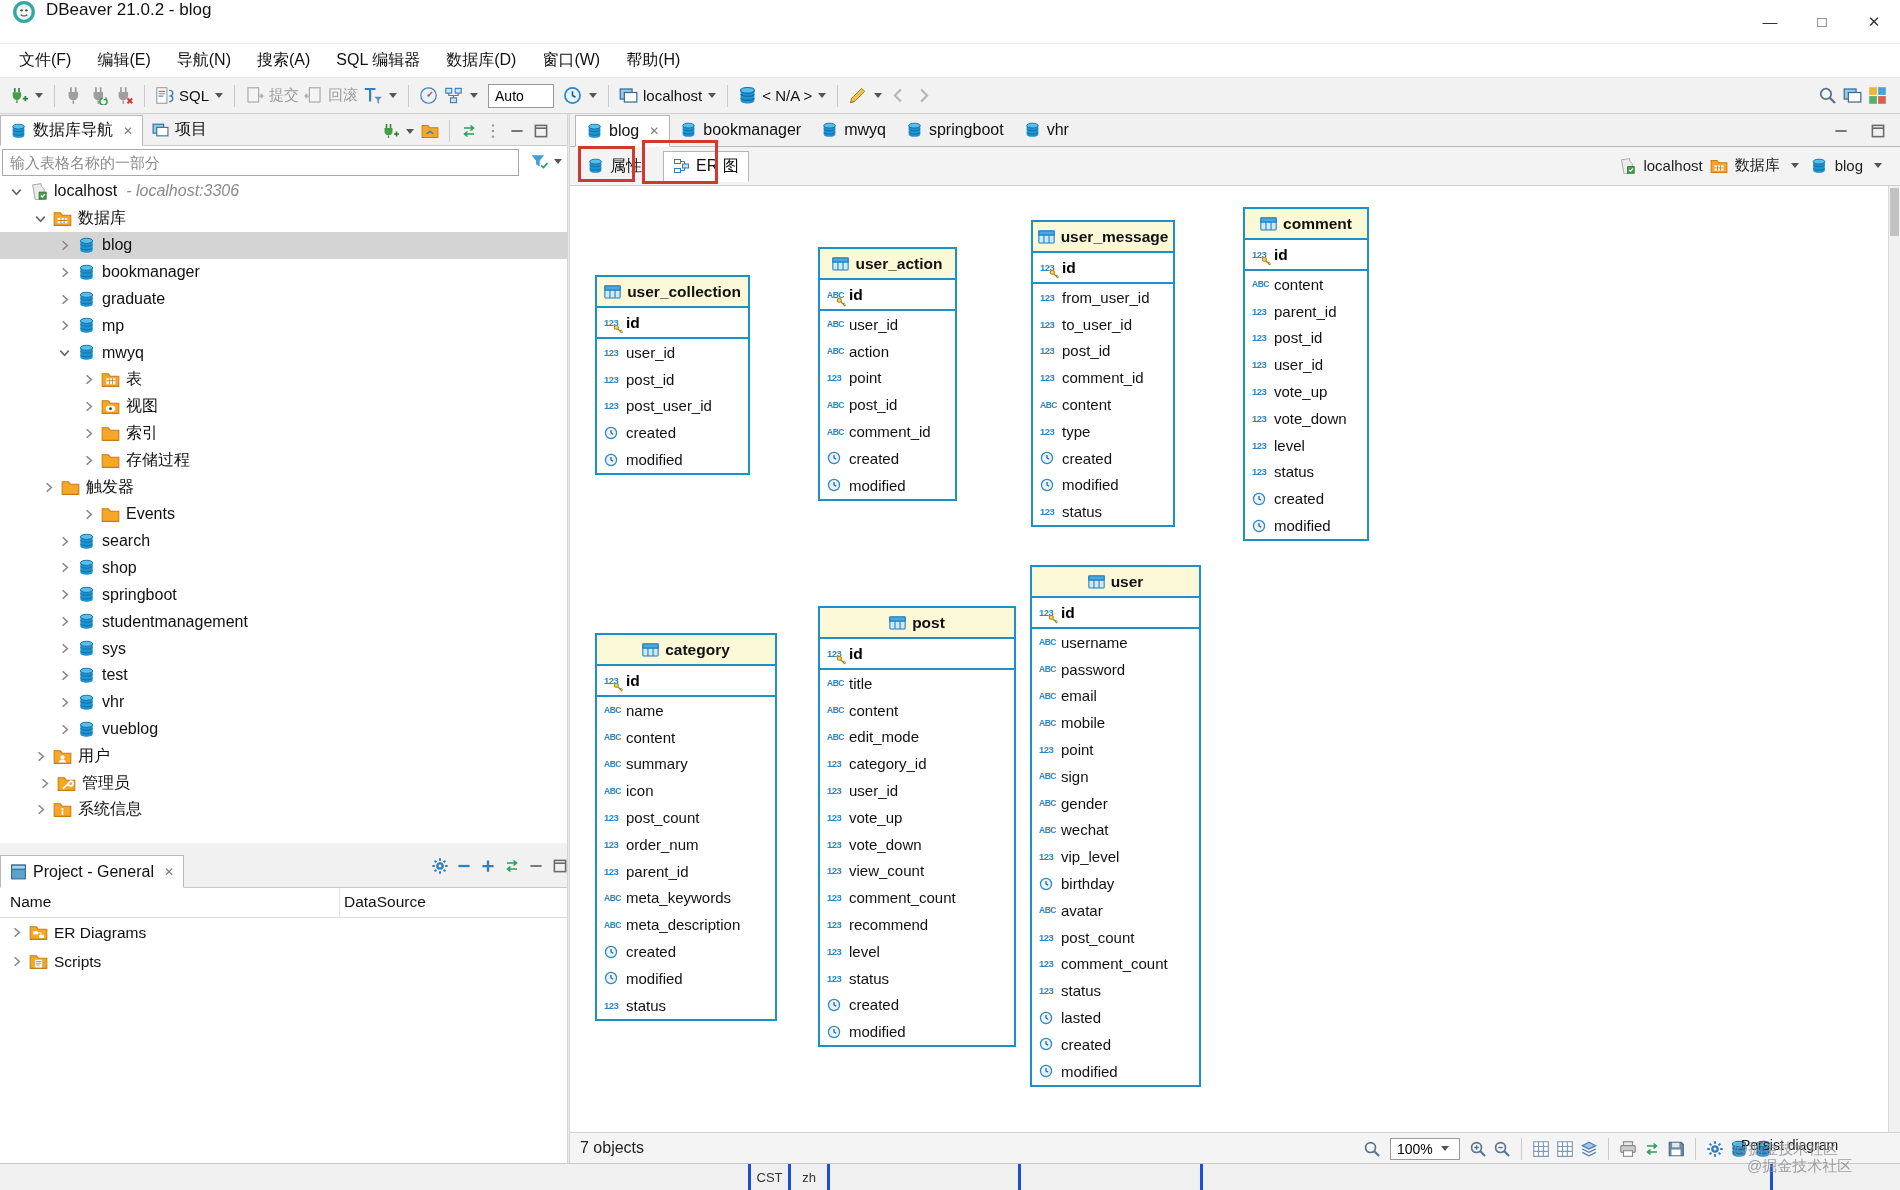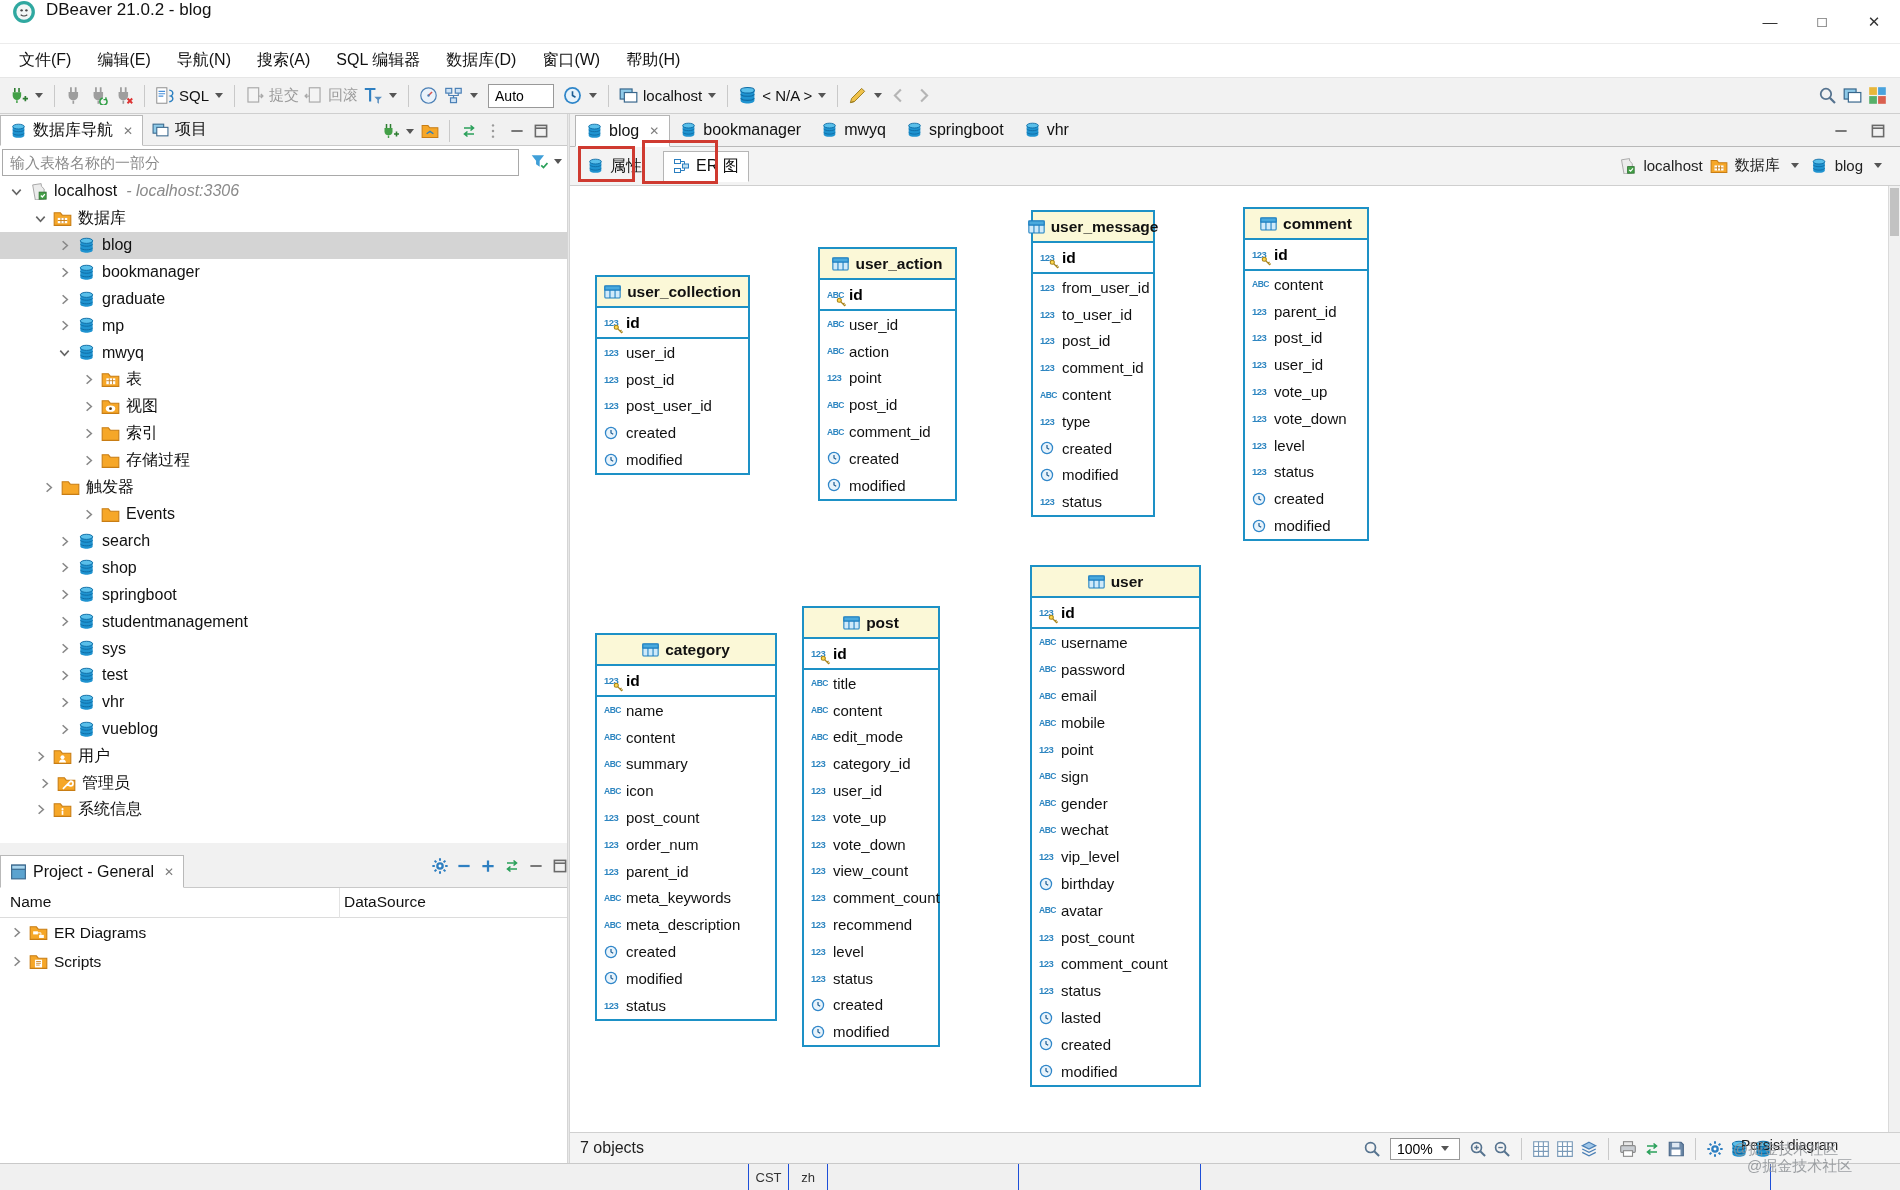--- a/index.html
+++ b/index.html
@@ -94,21 +94,21 @@
   .diagstatus{position:absolute;left:0;top:1018px;width:1330px;height:31px;background:#f4f4f4;border-top:1px solid #d0d0d0;display:flex;align-items:center;}
   #objcount{margin-left:10px;font-size:16px;color:#222;}
   #diagtools{position:absolute;left:790px;top:0;height:31px;display:flex;align-items:center;}
   .dti{width:18px;height:18px;display:inline-flex;margin:0 3px;}
   .dti svg{width:100%;height:100%;}
   #zoomcombo{width:70px;height:22px;}
 
   
   #bottombar{position:absolute;left:0;top:1163px;width:1900px;height:27px;background:#f0f0f0;border-top:1px solid #c9c9c9;display:flex;}
   .bcell{height:100%;display:flex;align-items:center;justify-content:center;font-size:13px;color:#333;}
-  .bsep{border-left:1px solid #1d4ed8;}
+  .bsep{border-left:3px solid #1d4ed8;}
   #persist{position:absolute;left:1741px;top:1137px;font-size:14px;color:#1a1a1a;z-index:7;}
   .wm{position:absolute;font-size:15px;color:#8e9296;opacity:.85;z-index:8;white-space:nowrap;}
   #wm1{left:1733px;top:1140px;}
   #wm2{left:1747px;top:1157px;}
 </style>
 </head>
 <body>
 
 <div id="window">
 
@@ -1078,21 +1078,21 @@
             <span class="dico">
               <svg viewBox="0 0 14 14">
                 <circle cx="7" cy="7" r="6.2" fill="#2f86c9"></circle>
                 <circle cx="7" cy="7" r="4.9" fill="#e8f3fb"></circle>
                 <path d="M7 3.9V7l2.2 1.3" stroke="#1c5c92" stroke-width="1.2" fill="none"></path>
               </svg>
             </span>
             <span>modified</span>
           </div>
      </div>
-        <div class="entity" style="left:461px;top:24px;width:124px">
+        <div class="entity" style="left:461px;top:34px;width:144px">
        <div class="ent-h">
          <span class="thico">
               <svg viewBox="0 0 16 13">
                 <rect x=".8" y=".8" width="14.4" height="11.4" rx="1" fill="#cfeafa" stroke="#1d7fc0"></rect>
                 <path d="M.8 4.6h14.4M5.6 4.6v7.6M10.4 4.6v7.6" stroke="#1d7fc0"></path>
                 <rect x=".8" y=".8" width="14.4" height="3.8" fill="#4aa9dd" stroke="#1d7fc0"></rect>
               </svg>
             </span>
          <span>user_message</span>
        </div>
@@ -1301,21 +1301,21 @@
                 <path d="M7 3.9V7l2.2 1.3" stroke="#1c5c92" stroke-width="1.2" fill="none"></path>
               </svg>
             </span>
             <span>modified</span>
           </div>
           <div class="ent-r">
             <span class="ti">123</span>
             <span>status</span>
           </div>
      </div>
-        <div class="entity" style="left:232px;top:420px;width:138px">
+        <div class="entity" style="left:248px;top:420px;width:198px">
        <div class="ent-h">
          <span class="thico">
               <svg viewBox="0 0 16 13">
                 <rect x=".8" y=".8" width="14.4" height="11.4" rx="1" fill="#cfeafa" stroke="#1d7fc0"></rect>
                 <path d="M.8 4.6h14.4M5.6 4.6v7.6M10.4 4.6v7.6" stroke="#1d7fc0"></path>
                 <rect x=".8" y=".8" width="14.4" height="3.8" fill="#4aa9dd" stroke="#1d7fc0"></rect>
               </svg>
             </span>
          <span>post</span>
        </div>

